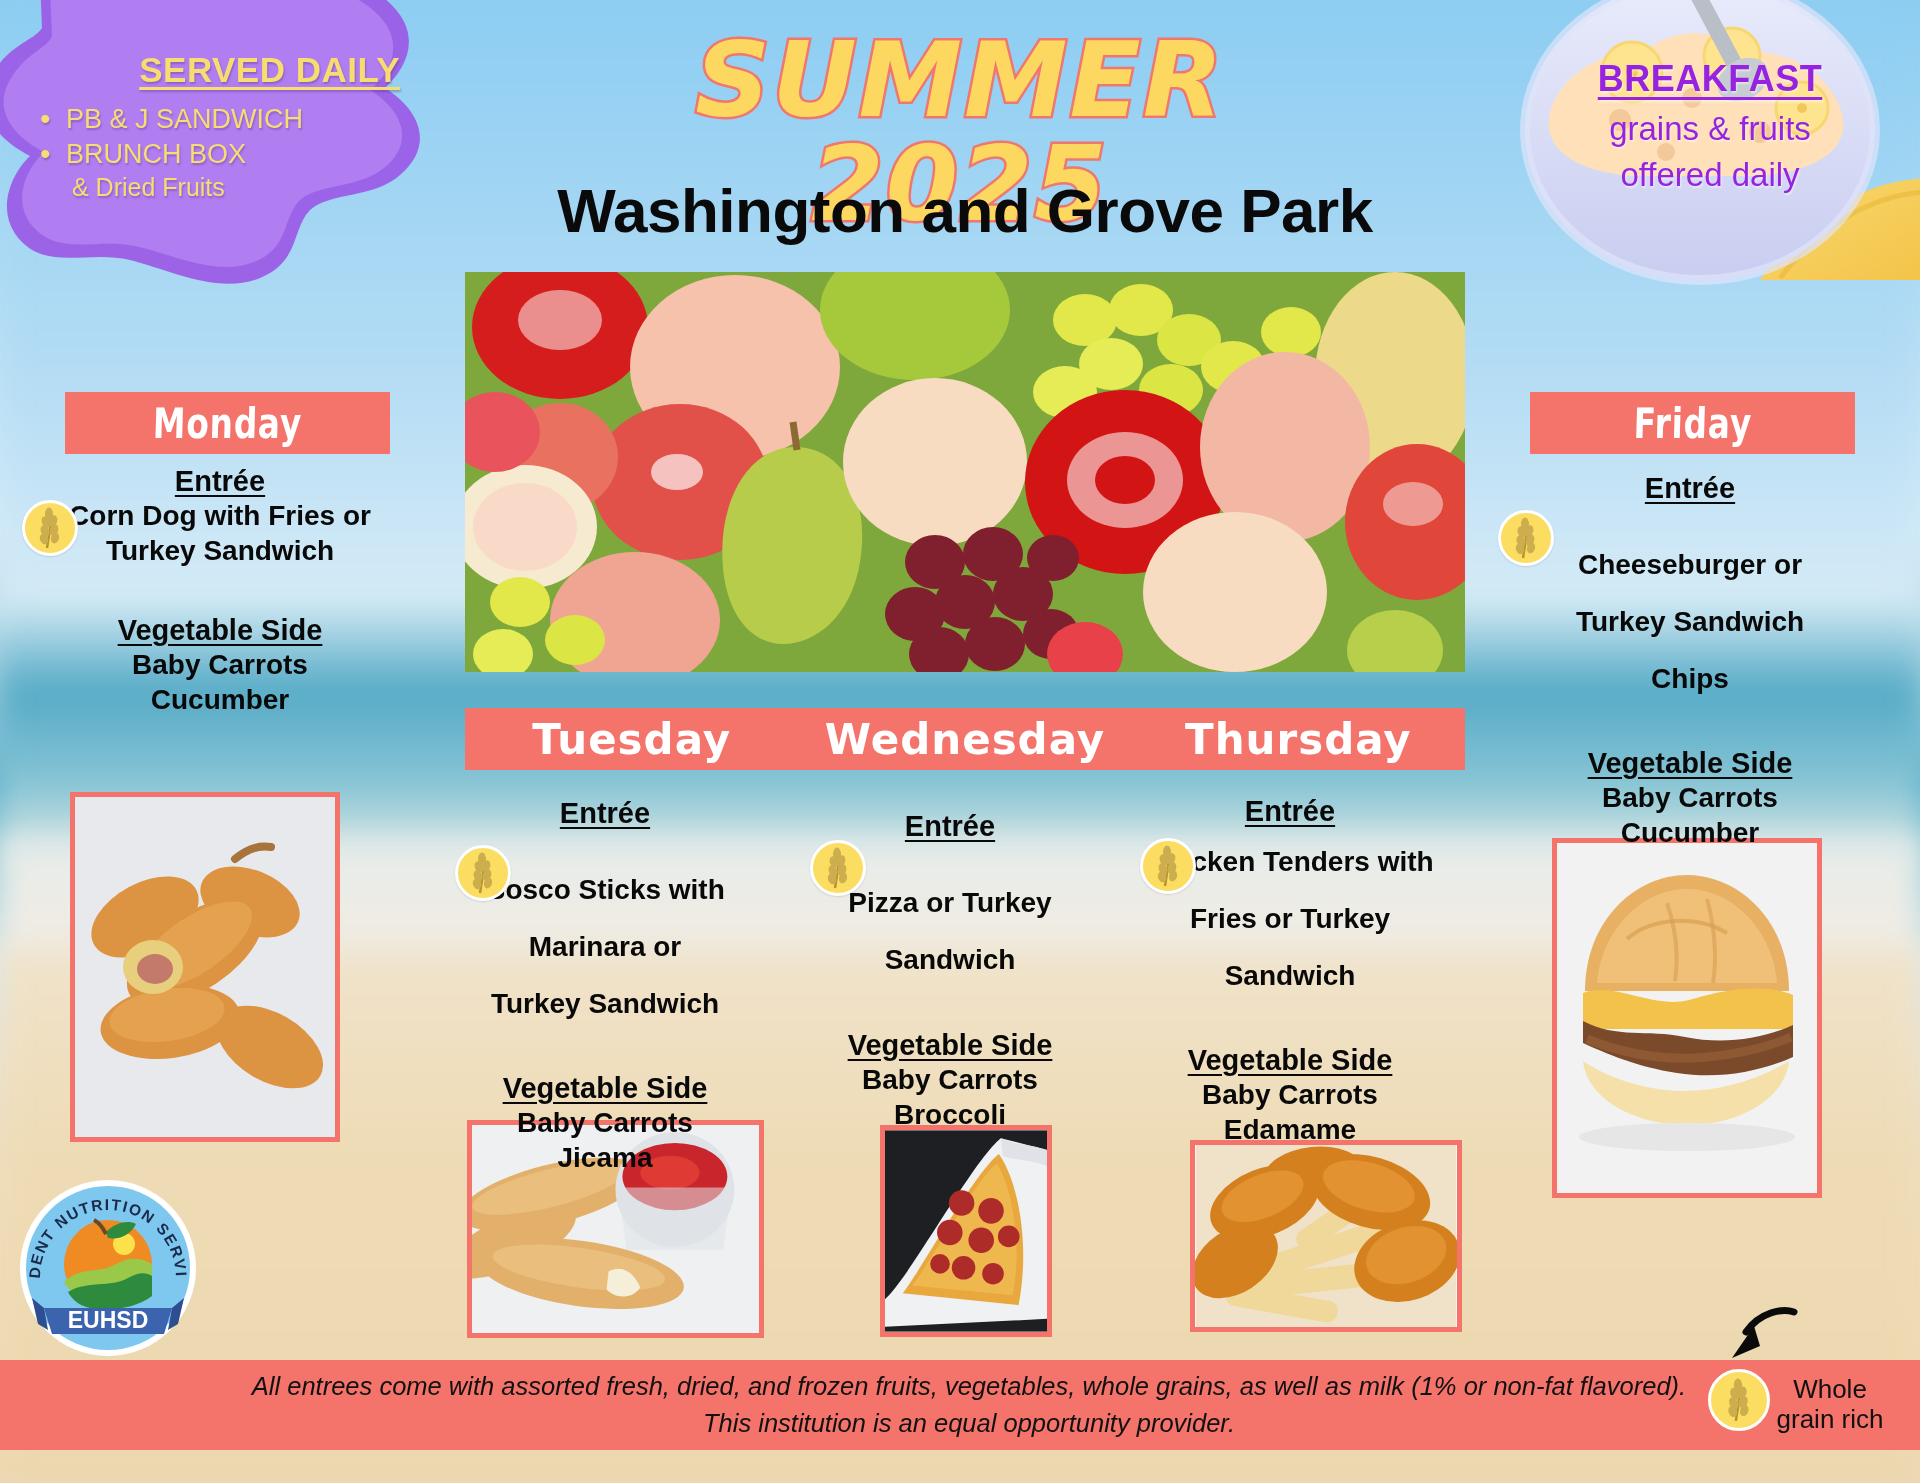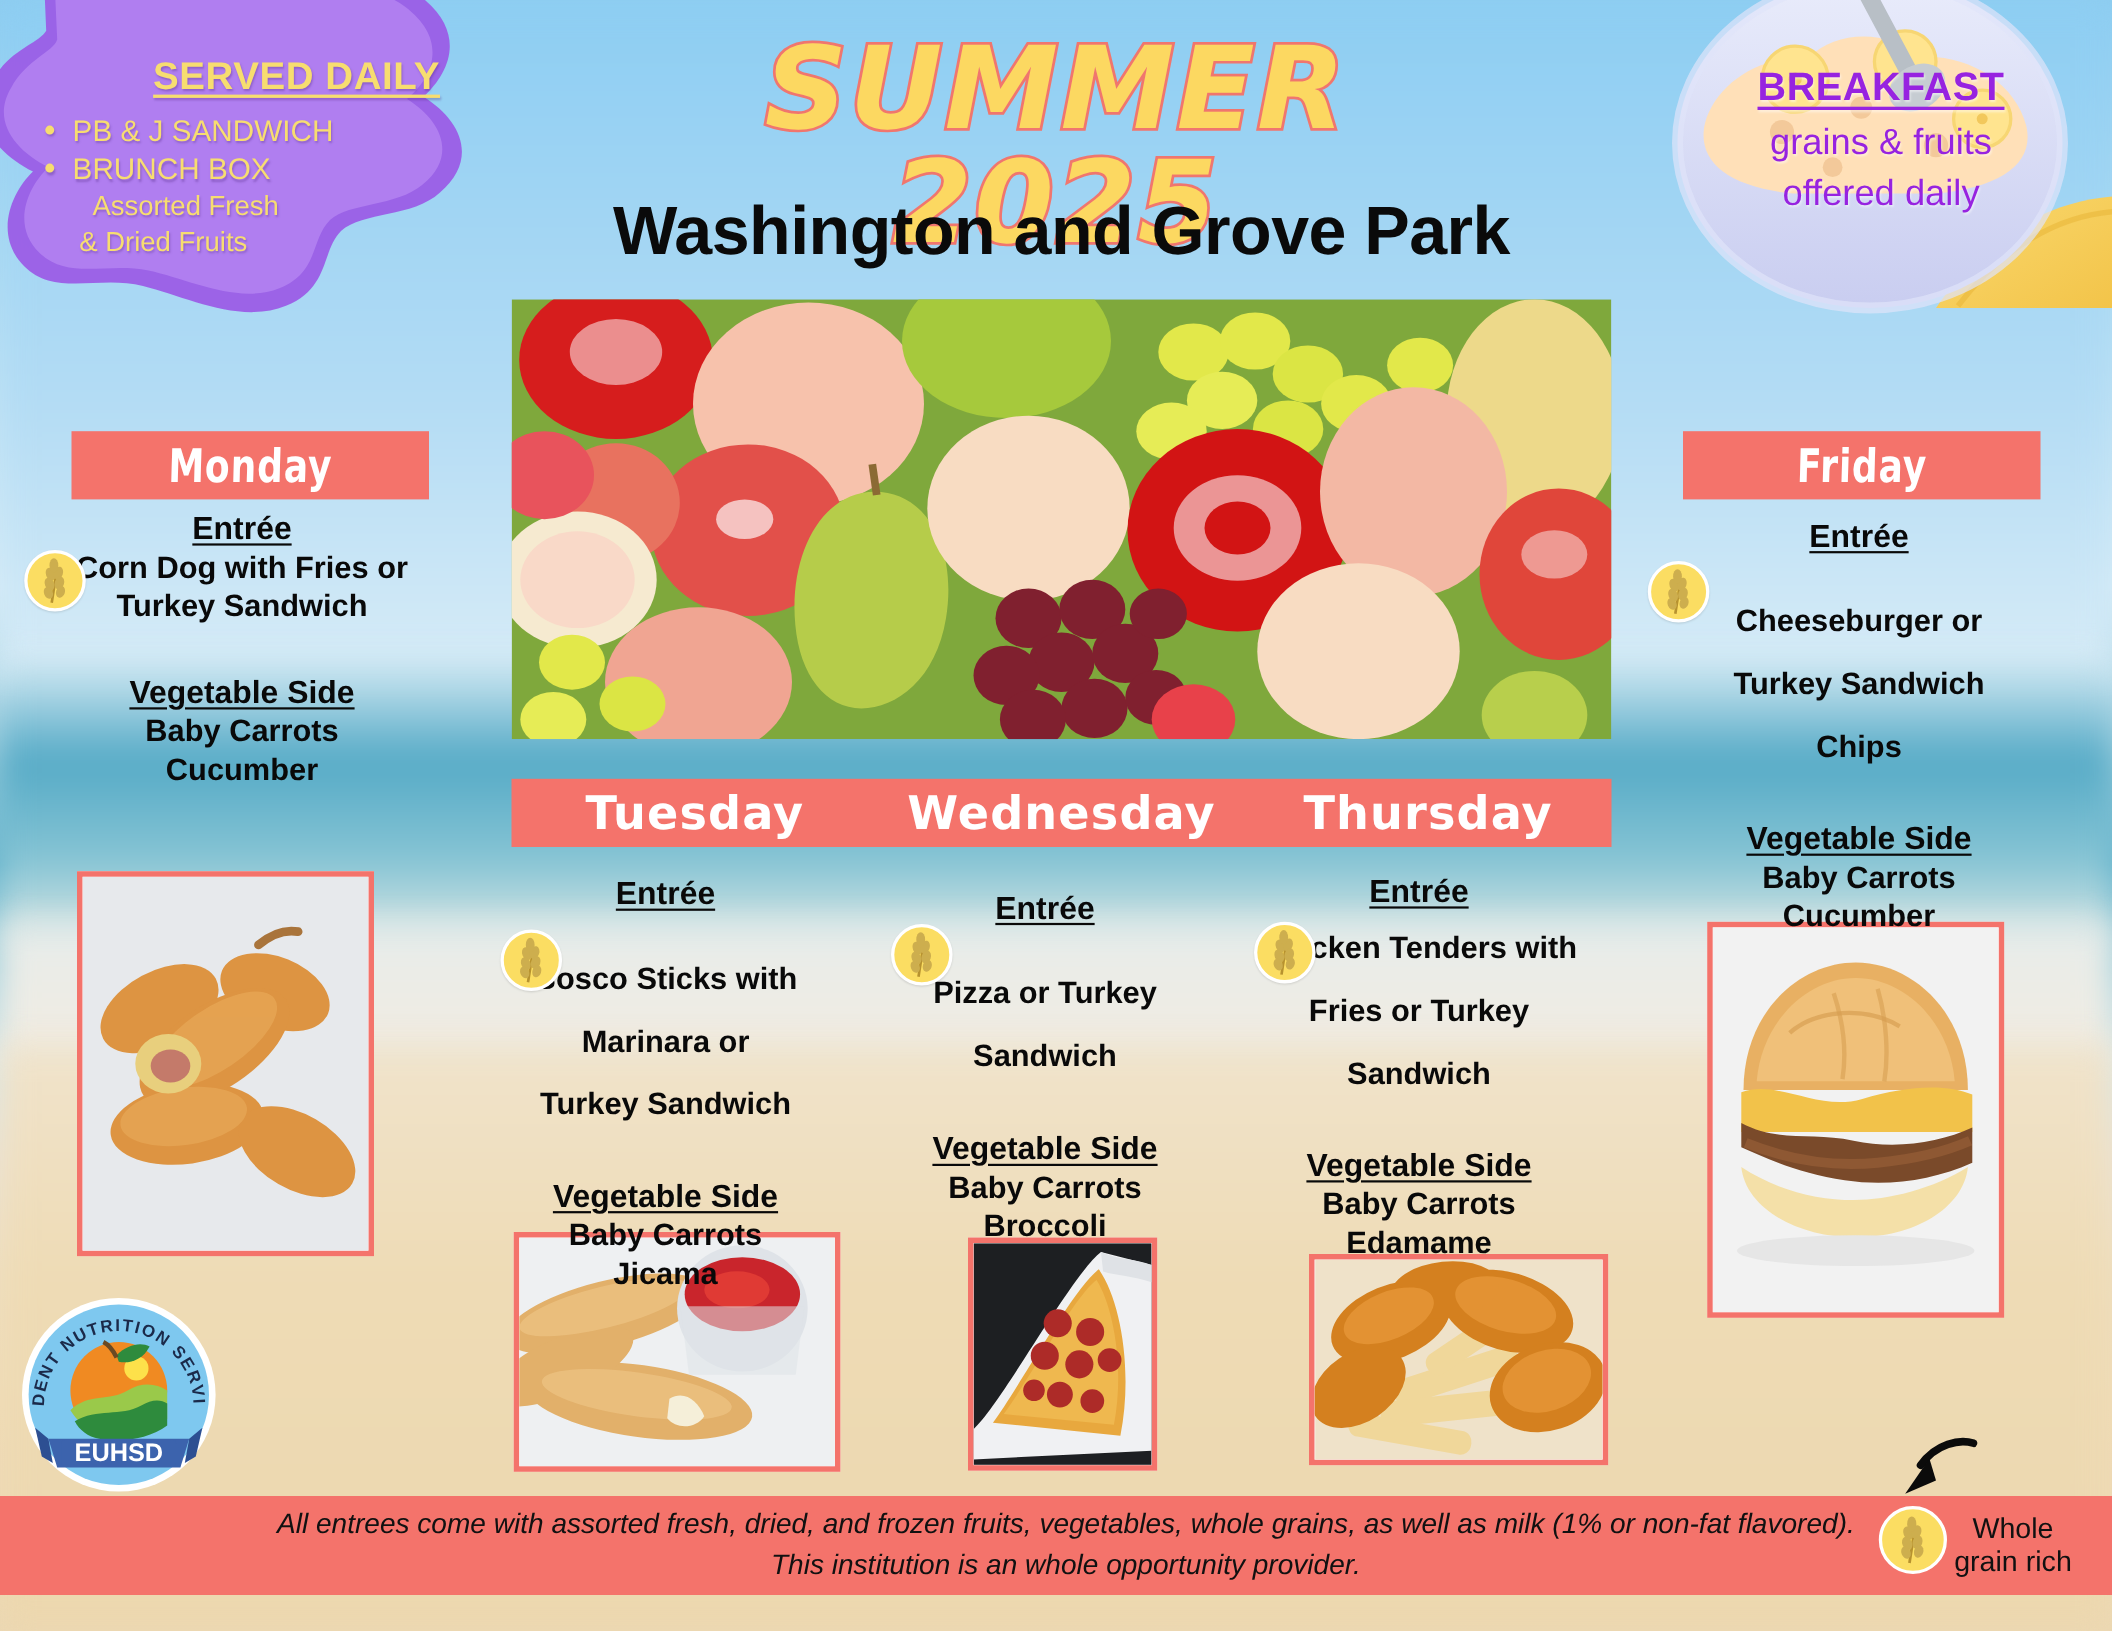--- a/index.html
+++ b/index.html
@@ -205,21 +205,20 @@
                C34,167 12,140 30,110 C45,83 68,78 72,66 Z" fill="#b07ef0"></path>
     </svg>
   </div>
 
   <div class="served-daily">
     <div class="sd-title">SERVED DAILY</div>
     <ul>
       <li>PB &amp; J SANDWICH</li>
       <li>BRUNCH BOX</li>
     </ul>
-    <div class="sub">Assorted Fresh</div>
     <div class="sub b">&amp; Dried Fruits</div>
   </div>
 
   <div class="summer-title">SUMMER 2025</div>
   <div class="school-title">Washington and Grove Park</div>
 
   <div class="breakfast-art">
     <svg viewBox="0 0 470 330" xmlns="http://www.w3.org/2000/svg">
       <defs>
         <linearGradient id="bowlg" x1="0" y1="0" x2="0" y2="1">
@@ -573,21 +572,21 @@
       <path d="M26,130 L14,120 L20,146 L30,152 Z" fill="#2d4f92"></path>
       <path d="M154,130 L166,120 L160,146 L150,152 Z" fill="#2d4f92"></path>
       <rect x="38" y="131" width="104" height="24" rx="3" fill="#3c63ad"></rect>
       <text x="90" y="150" font-size="23" font-weight="bold" fill="#ffffff" text-anchor="middle" font-family="'Liberation Sans', sans-serif">EUHSD</text>
     </svg>
   </div>
 
   <div class="footer">
     <div class="footer-text">
       <div>All entrees come with assorted fresh, dried, and frozen fruits, vegetables, whole grains, as well as milk (1% or non-fat flavored).</div>
-      <div>This institution is an whole opportunity provider.</div>
+      <div>This institution is an equal opportunity provider.</div>
     </div>
   </div>
 
   <div class="wg-arrow">
     <svg viewBox="0 0 80 62" xmlns="http://www.w3.org/2000/svg">
       <path d="M74,6 C62,2 40,6 26,26" stroke="#0b0b0b" stroke-width="7" fill="none" stroke-linecap="round"></path>
       <path d="M12,52 L34,20 L40,40 Z" fill="#0b0b0b"></path>
     </svg>
   </div>
 

